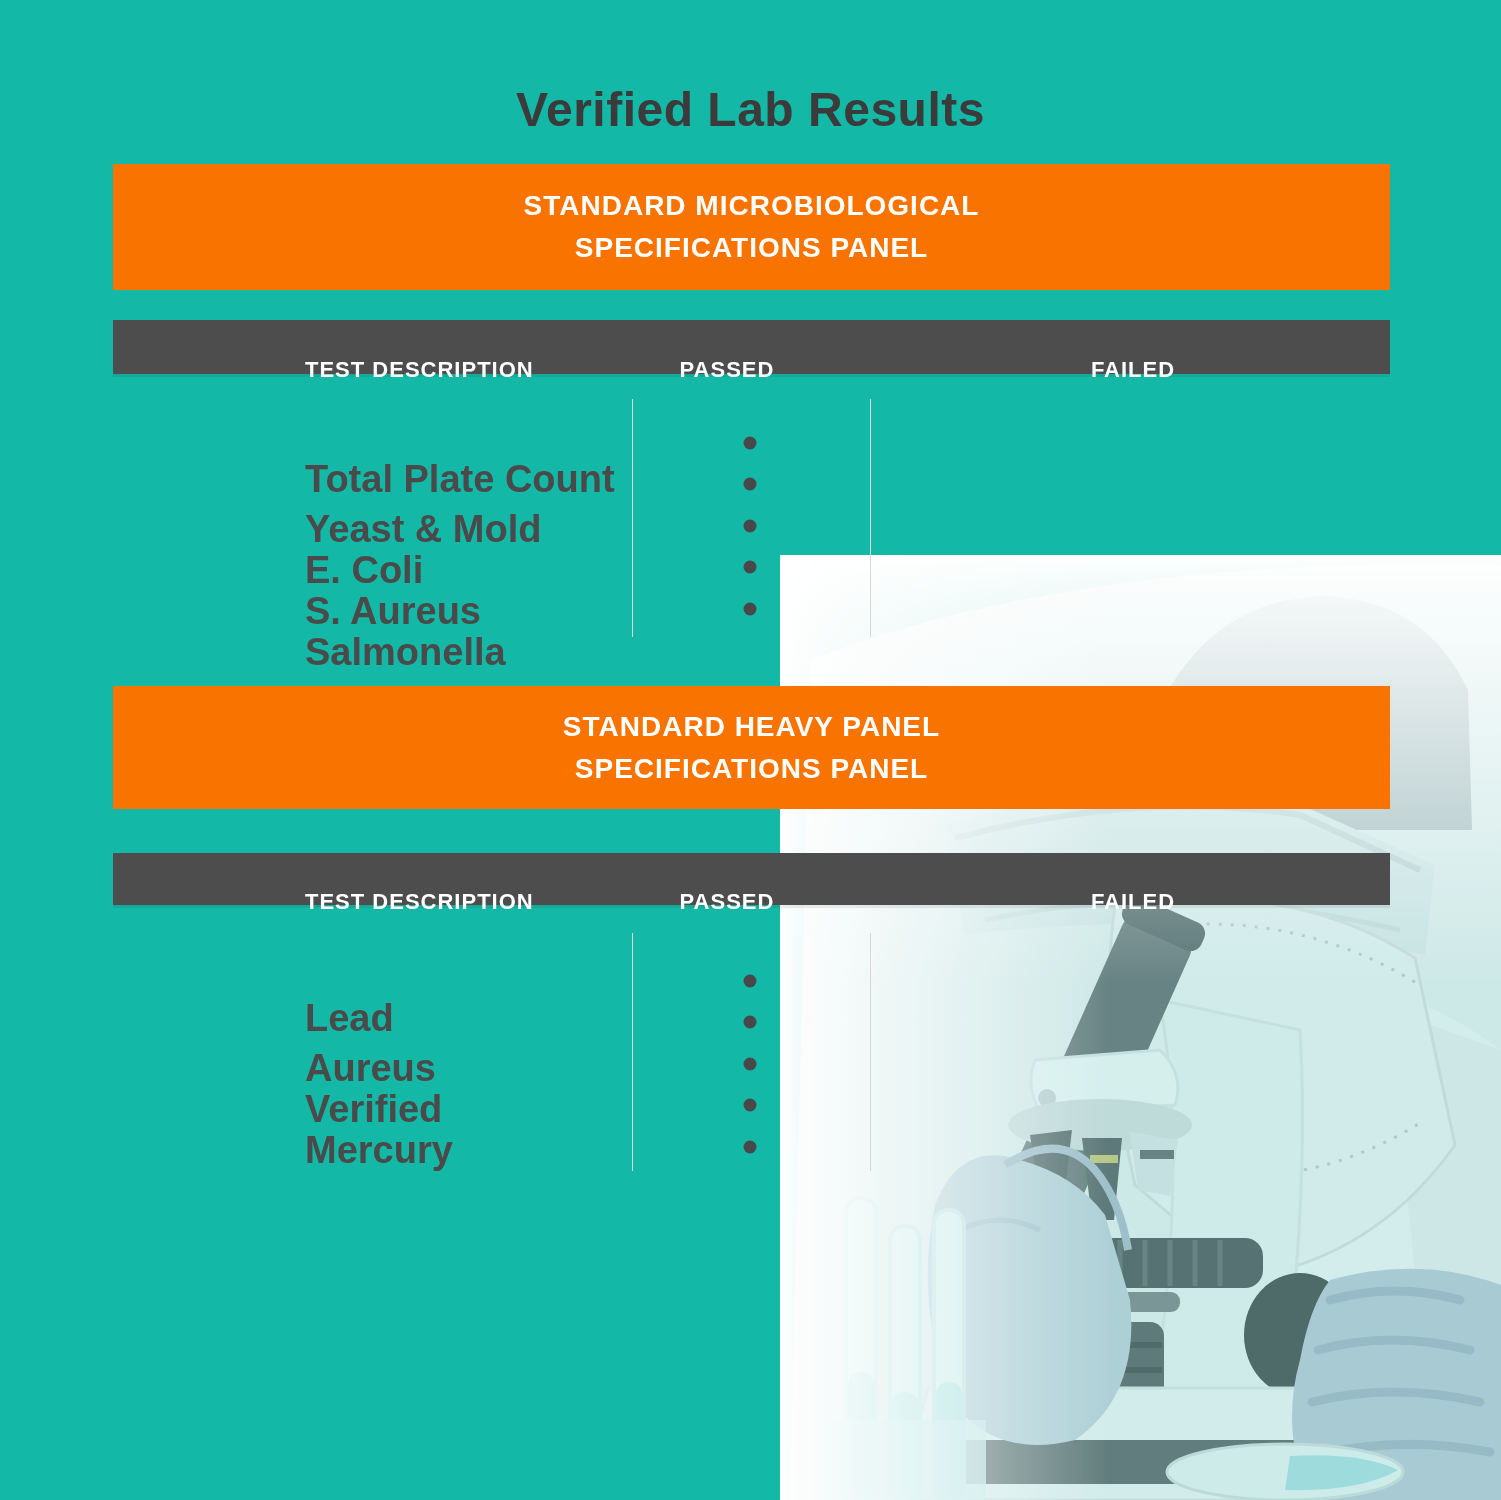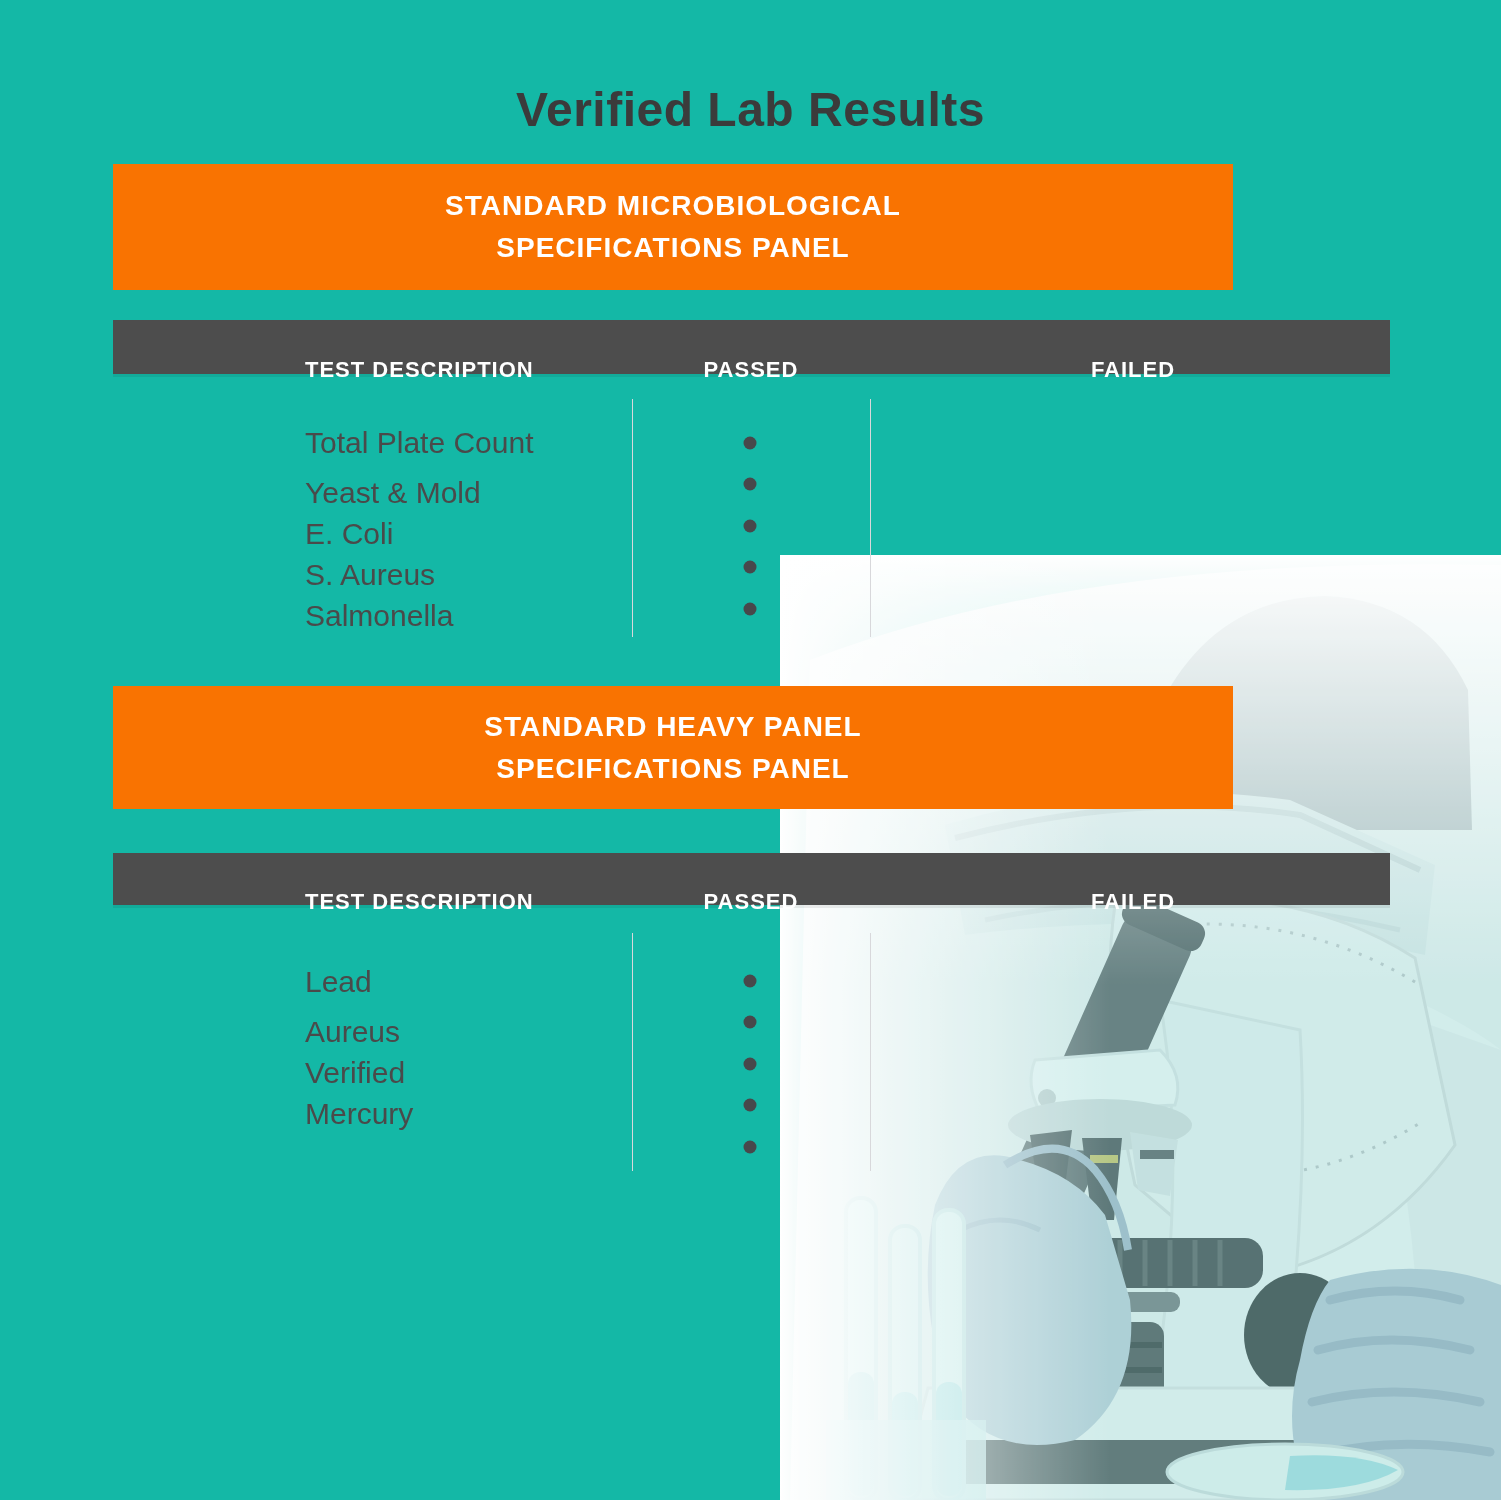--- a/index.html
+++ b/index.html
@@ -6,47 +6,47 @@
   .canvas{
     position:relative;width:1501px;height:1500px;background:#14b8a6;overflow:hidden;
     font-family:"Liberation Sans",sans-serif;
   }
   .photo{position:absolute;left:0;top:0;width:1501px;height:1500px;}
   .title{
     position:absolute;left:0;top:82px;width:100%;margin:0;text-align:center;
     font-size:48px;font-weight:bold;color:#3b3b3b;letter-spacing:0.5px;
   }
   .banner{
-    position:absolute;left:113px;width:1120px;background:#f97301;color:#ffffff;
+    position:absolute;left:113px;width:1277px;background:#f97301;color:#ffffff;
     display:flex;flex-direction:column;align-items:center;justify-content:center;
     font-size:28px;font-weight:bold;letter-spacing:1px;line-height:42px;text-align:center;
   }
   .banner1{top:164px;height:126px;}
   .banner2{top:686px;height:123px;}
   .hbar{
     position:absolute;left:113px;width:1277px;background:#4d4d4d;
     box-shadow:0 3px 0 rgba(0,0,0,0.07);
   }
   .hbar1{top:320px;height:54px;}
   .hbar2{top:853px;height:52px;}
   .hbar .col{
     position:absolute;top:0;height:100%;display:flex;align-items:center;
     color:#ffffff;font-size:22px;font-weight:bold;letter-spacing:1px;white-space:nowrap;margin-top:23px;
   }
   .col-test{left:192px;}
-  .col-passed{left:638px;transform:translateX(-50%);}
+  .col-passed{left:614px;transform:translateX(-50%);}
   .col-failed{left:1020px;transform:translateX(-50%);}
   .divider{position:absolute;width:1px;background:#d8d8db;}
   .dv-1a{left:632px;top:399px;height:238px;}
   .dv-1b{left:870px;top:399px;height:238px;}
   .dv-2a{left:632px;top:933px;height:238px;}
   .dv-2b{left:870px;top:933px;height:238px;}
   .row-label{
     position:absolute;left:305px;transform:translateY(-50%);
-    font-size:30px;font-weight:normal;color:#4a4a4a;white-space:nowrap;
+    font-size:38px;font-weight:bold;color:#4a4a4a;white-space:nowrap;margin-top:36px;
   }
   .dot{
     position:absolute;left:750px;width:13px;height:13px;border-radius:50%;
     background:#48484b;transform:translate(-50%,-50%);
   }
   .r1-1{top:443px}.r1-2{top:493px}.r1-3{top:534px}.r1-4{top:575px}.r1-5{top:616px}
   .d1-1{top:443px}.d1-2{top:484px}.d1-3{top:526px}.d1-4{top:567px}.d1-5{top:609px}
   .r2-1{top:982px}.r2-2{top:1032px}.r2-3{top:1073px}.r2-4{top:1114px}
   .d2-1{top:981px}.d2-2{top:1022px}.d2-3{top:1064px}.d2-4{top:1105px}.d2-5{top:1147px}
 </style>

